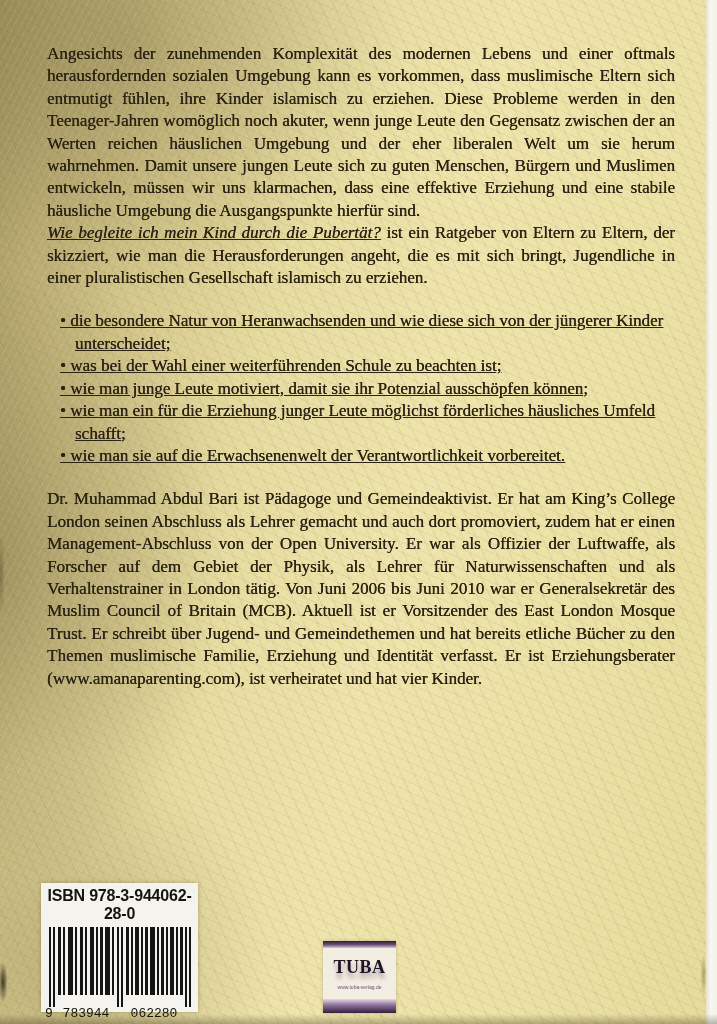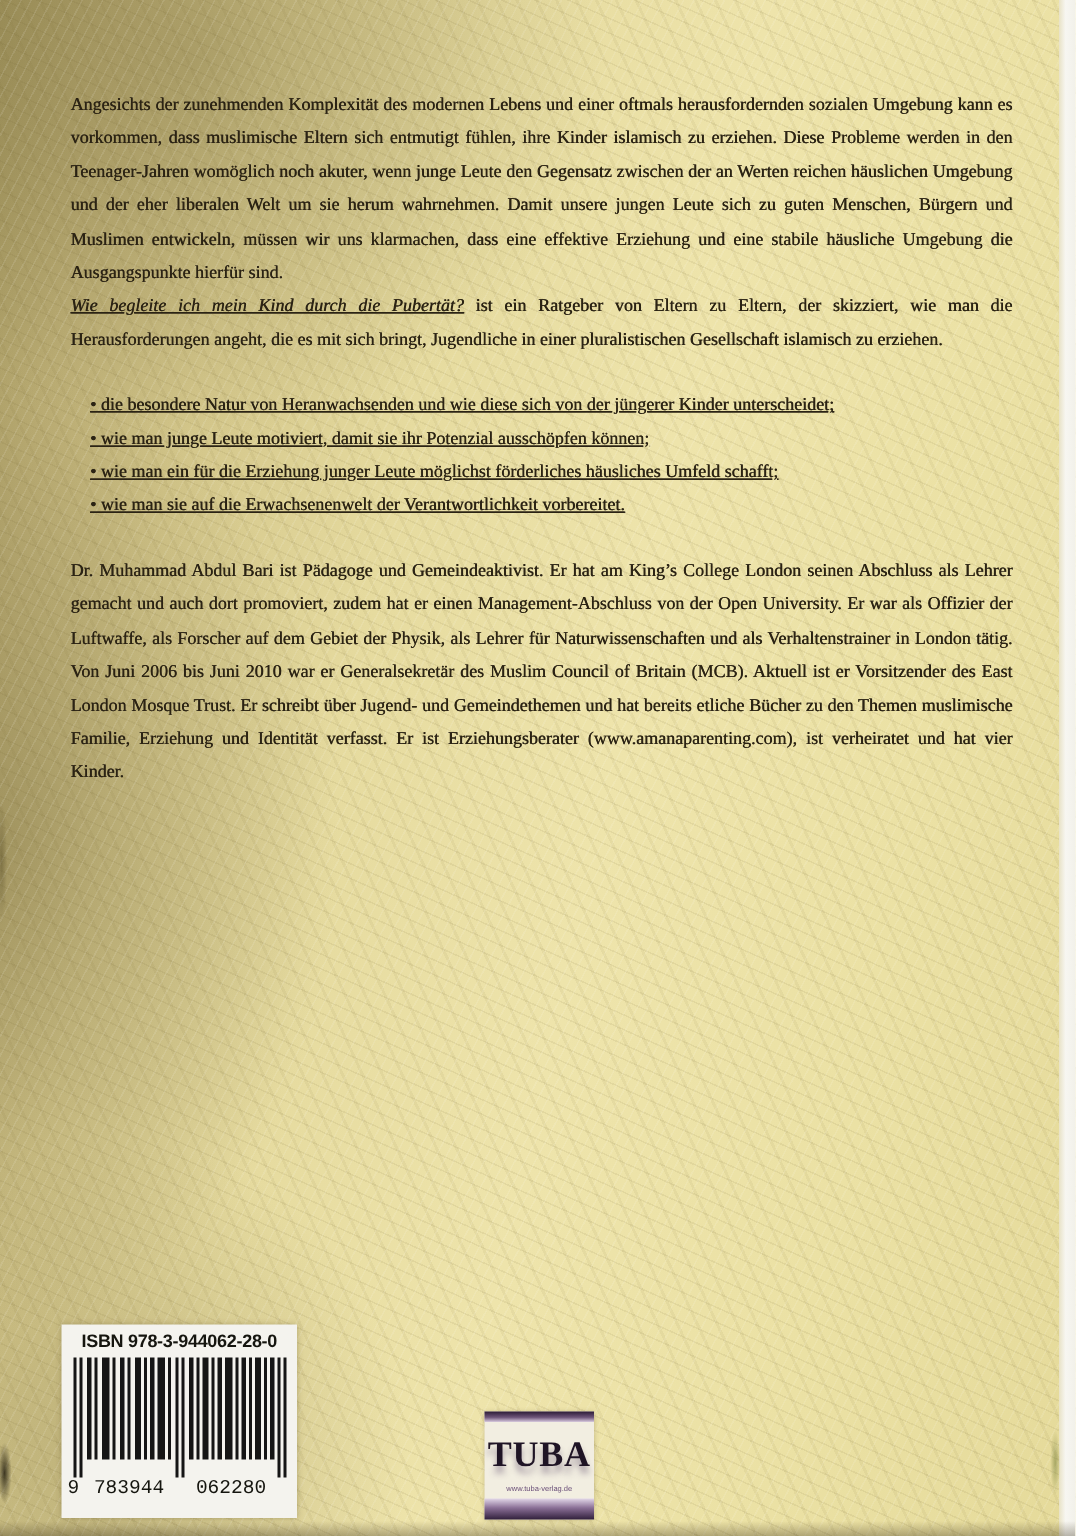--- a/index.html
+++ b/index.html
@@ -30,22 +30,22 @@
 
   .smudge{position:absolute;pointer-events:none;}
   .smudge-left-bottom{left:-3px;top:956px;width:12px;height:52px;
     background:radial-gradient(closest-side, rgba(25,20,8,0.78), rgba(25,20,8,0) 78%);}
   .smudge-left-mid{left:-4px;top:520px;width:10px;height:110px;
     background:radial-gradient(closest-side, rgba(70,60,25,0.38), rgba(70,60,25,0) 75%);}
   .smudge-right-green{right:9px;top:946px;width:9px;height:58px;
     background:radial-gradient(closest-side, rgba(108,118,48,0.50), rgba(108,118,48,0) 75%);}
 
   .content{
-    position:absolute;left:47px;top:58px;width:628px;
-    color:#2b2314;font-size:12px;line-height:22.4px;
+    position:absolute;left:47px;top:43px;width:628px;
+    color:#2b2314;font-size:17px;line-height:22.4px;
     text-shadow:0.25px 0 0 currentColor;
   }
   .content p{margin:0;text-align:justify;}
   .p1{margin-bottom:14px;}
   .p2 em{font-style:italic;text-decoration:underline;}
   .list-intro{margin:0;text-align:left;}
 
   ul.topics{
     margin:21px 0 21px 13px;padding:0;list-style:none;text-align:left;text-decoration:underline;
   }
@@ -54,41 +54,41 @@
   }
   ul.topics li::before{content:"\2022\00a0";}
 
   
   .isbn-sticker{
     position:absolute;left:41px;top:883px;width:157px;height:129px;
     background:#f4f3ee;box-shadow:0 0 4px rgba(80,65,25,0.35);
   }
   .isbn-text{
     font-family:"Liberation Sans","DejaVu Sans",sans-serif;
-    font-weight:bold;font-size:12px;letter-spacing:-0.2px;
+    font-weight:bold;font-size:16px;letter-spacing:-0.2px;
     color:#15150f;text-align:center;padding-top:4px;
   }
   .barcode-svg{display:block;margin:2px auto 0 auto;}
   .barcode-svg rect{fill:#151515;}
   .barcode-svg text{
     font-family:"Liberation Mono","DejaVu Sans Mono",monospace;
     font-size:13px;fill:#15150f;
   }
 
   
   .tuba-logo{
     position:absolute;left:323px;top:941px;width:73px;height:72px;
     background:#f2eee1;box-shadow:0 0 3px rgba(80,65,25,0.3);
     display:flex;flex-direction:column;
   }
   .tuba-band-top{height:7px;background:linear-gradient(180deg,#2c1b36 0%,#6d5478 55%,#d8cade 100%);}
   .tuba-band-bottom{height:14px;margin-top:auto;background:linear-gradient(180deg,#e2d7e8 0%,#8a6f96 45%,#31203c 100%);}
   .tuba-name{
     font-family:"Liberation Serif","DejaVu Serif",serif;font-weight:bold;
-    font-size:24px;letter-spacing:0.5px;color:#1f1425;text-align:center;
+    font-size:18px;letter-spacing:0.5px;color:#1f1425;text-align:center;
     margin-top:9px;text-shadow:0 5px 4px rgba(80,60,95,0.45);
   }
   .tuba-url{
     font-family:"Liberation Sans","DejaVu Sans",sans-serif;
     font-size:5px;color:#6a4f78;text-align:center;margin-top:6px;
   }
 </style>
 </head>
 <body>
 
@@ -101,20 +101,21 @@
 
   <div class="content">
 
     <p class="p1">Angesichts der zunehmenden Komplexität des modernen Lebens und einer oftmals herausfordernden sozialen Umgebung kann es vorkommen, dass muslimische Eltern sich entmutigt fühlen, ihre Kinder islamisch zu erziehen. Diese Probleme werden in den Teenager-Jahren womöglich noch akuter, wenn junge Leute den Gegensatz zwischen der an Werten reichen häuslichen Umgebung und der eher liberalen Welt um sie herum wahrnehmen. Damit unsere jungen Leute sich zu guten Menschen, Bürgern und Muslimen entwickeln, müssen wir uns klarmachen, dass eine effektive Erziehung und eine stabile häusliche Umgebung die Ausgangspunkte hierfür sind.</p>
 
     <p class="p2"><em>Wie begleite ich mein Kind durch die Pubertät?</em><span> ist ein Ratgeber von Eltern zu Eltern, der skizziert, wie man die Herausforderungen angeht, die es mit sich bringt, Jugendliche in einer pluralistischen Gesellschaft islamisch zu erziehen.</span></p>
 
 
     <ul class="topics">
       <li>die besondere Natur von Heranwachsenden und wie diese sich von der jüngerer Kinder unterscheidet;</li>
+      <li>was bei der Wahl einer weiterführenden Schule zu beachten ist;</li>
       <li>wie man junge Leute motiviert, damit sie ihr Potenzial ausschöpfen  können;</li>
       <li>wie man ein für die Erziehung junger Leute möglichst förderliches häusliches Umfeld schafft;</li>
       <li>wie man sie auf die Erwachsenenwelt der Verantwortlichkeit vorbereitet.</li>
     </ul>
 
     <p class="bio">Dr. Muhammad Abdul Bari ist Pädagoge und Gemeindeaktivist. Er hat am King’s College London seinen Abschluss als Lehrer gemacht und auch dort promoviert, zudem hat er einen Management-Abschluss von der Open University. Er war als Offizier der Luftwaffe, als Forscher auf dem Gebiet der Physik, als Lehrer für Naturwissenschaften und als Verhaltenstrainer in London tätig. Von Juni 2006 bis Juni 2010 war er Generalsekretär des Muslim Council of Britain (MCB). Aktuell ist er Vorsitzender des East London Mosque Trust. Er schreibt über Jugend- und Gemeindethemen und hat bereits etliche Bücher zu den Themen muslimische Familie, Erziehung und Identität verfasst. Er ist Erziehungsberater (www.amanaparenting.com), ist verheiratet und hat vier Kinder.</p>
 
   </div>
 
   <div class="isbn-sticker">

